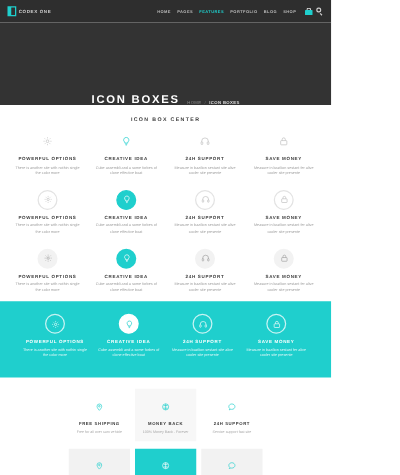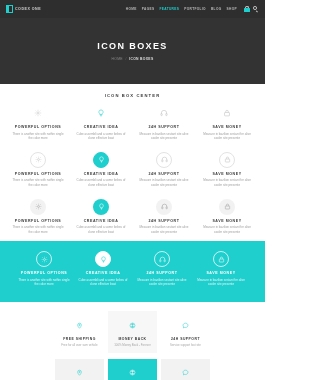--- a/index.html
+++ b/index.html
@@ -78,22 +78,21 @@
     width: 2px; height: 0.6px;
     background: #cfcfcf;
     transform: rotate(45deg);
   }
 
   
   .hero {
     background: #333333;
     height: 66px;
     display: flex;
-    flex-direction: column;
-    align-items: center;
+    align-items: flex-end;
     justify-content: center;
     gap: 6px;
   }
   .hero-title {
     color: #ffffff;
     font-size: 9px;
     font-weight: bold;
     letter-spacing: 1.4px;
     text-transform: uppercase;
   }

